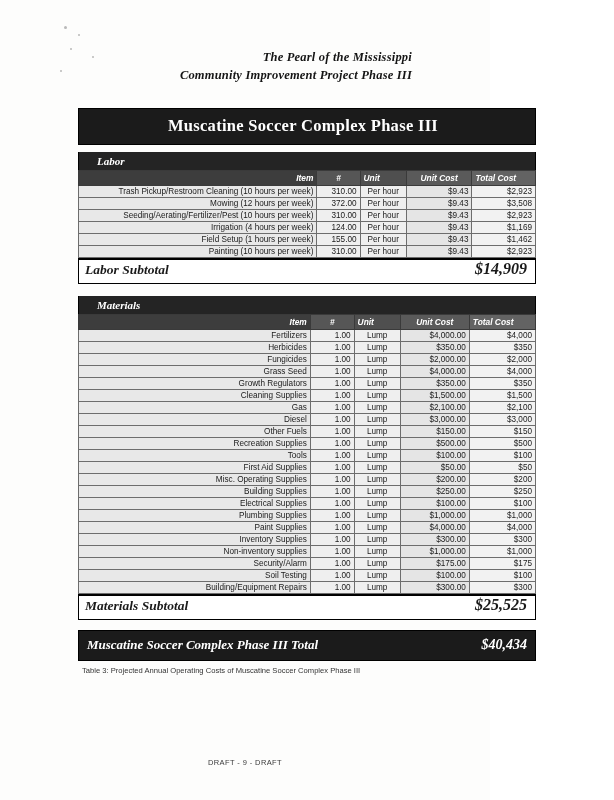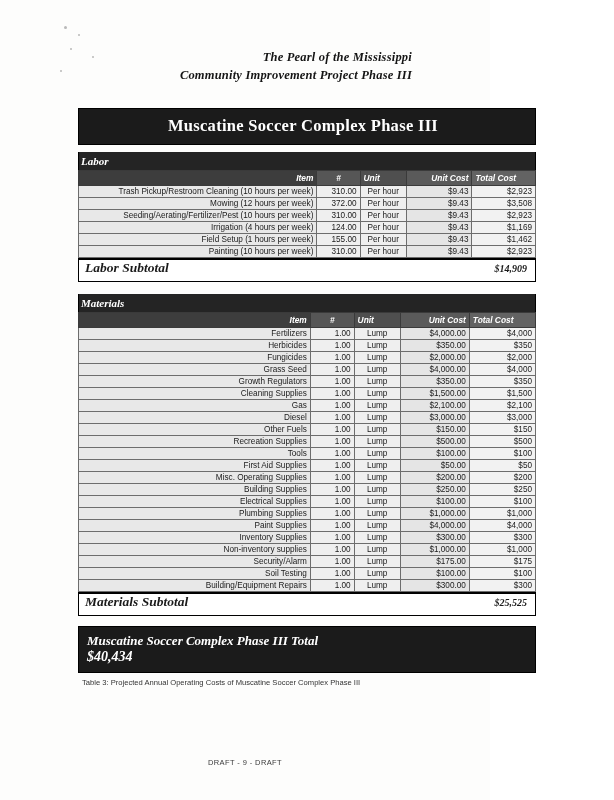--- a/index.html
+++ b/index.html
@@ -79,21 +79,21 @@
     border: 1px solid #000;
   }
 
   .section-head {
     background: #242424;
     color: #ffffff;
     font-family: "Liberation Serif", serif;
     font-weight: bold;
     font-style: italic;
     font-size: 11px;
-    padding: 3px 0 3px 2px;
+    padding: 3px 0 3px 18px;
     border-left: 1px solid #000;
     border-right: 1px solid #000;
   }
 
   table.grid {
     width: 100%;
     border-collapse: collapse;
     font-family: "Liberation Sans", sans-serif;
     font-size: 8.2px;
   }
@@ -120,53 +120,52 @@
 
   td.c-item { text-align: right; width: 244px; background: #e8e8e8; }
   td.c-qty  { text-align: right; width: 40px;  background: #efefef; }
   td.c-unit { text-align: center; width: 42px; background: #efefef; }
   td.c-uc   { text-align: right; width: 66px;  background: #e5e5e5; }
   td.c-tc   { text-align: right; width: 62px;  background: #f2f2f2; }
 
   tr.col-head td.c-item { text-align: right; }
   tr.col-head td.c-qty  { text-align: center; }
   tr.col-head td.c-unit { text-align: left; }
-  tr.col-head td.c-uc   { text-align: right; }
+  tr.col-head td.c-uc   { text-align: center; }
   tr.col-head td.c-tc   { text-align: left; }
 
   .subtotal {
     display: flex;
     justify-content: space-between;
     align-items: baseline;
     border: 1px solid #000;
     border-top: 2px solid #000;
     padding: 0 8px 5px 6px;
     font-family: "Liberation Serif", serif;
     font-weight: bold;
     font-style: italic;
     background: #ffffff;
   }
   .subtotal .lbl { font-size: 13.5px; }
-  .subtotal .val { font-size: 10px; margin-left: 7px; }
+  .subtotal .val { font-size: 16px; margin-left: 7px; }
 
   .gap { height: 12px; }
 
   .total-bar {
     margin-top: 10px;
     background: #1b1b1b;
     color: #ffffff;
     display: flex;
     justify-content: space-between;
     align-items: baseline;
     padding: 6px 8px 7px 8px;
     font-family: "Liberation Serif", serif;
     font-weight: bold;
     font-style: italic;
     border: 1px solid #000;
-    flex-direction: column;
   }
   .total-bar .lbl { font-size: 13px; }
   .total-bar .val { font-size: 14px; }
 
   .caption {
     margin-top: 5px;
     margin-left: 4px;
     font-family: "Liberation Sans", sans-serif;
     font-size: 7.6px;
     color: #333;

